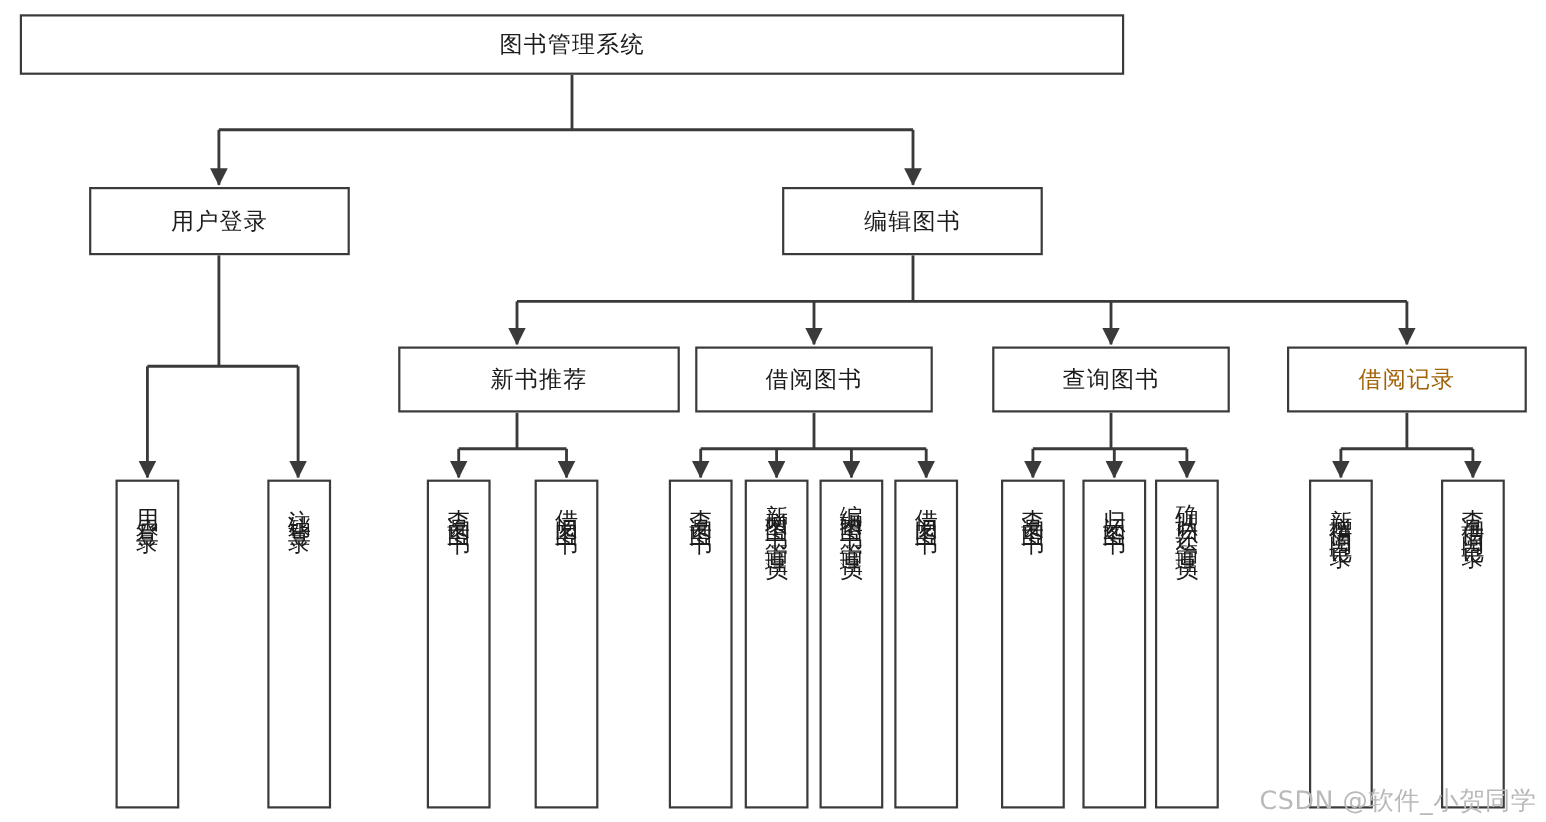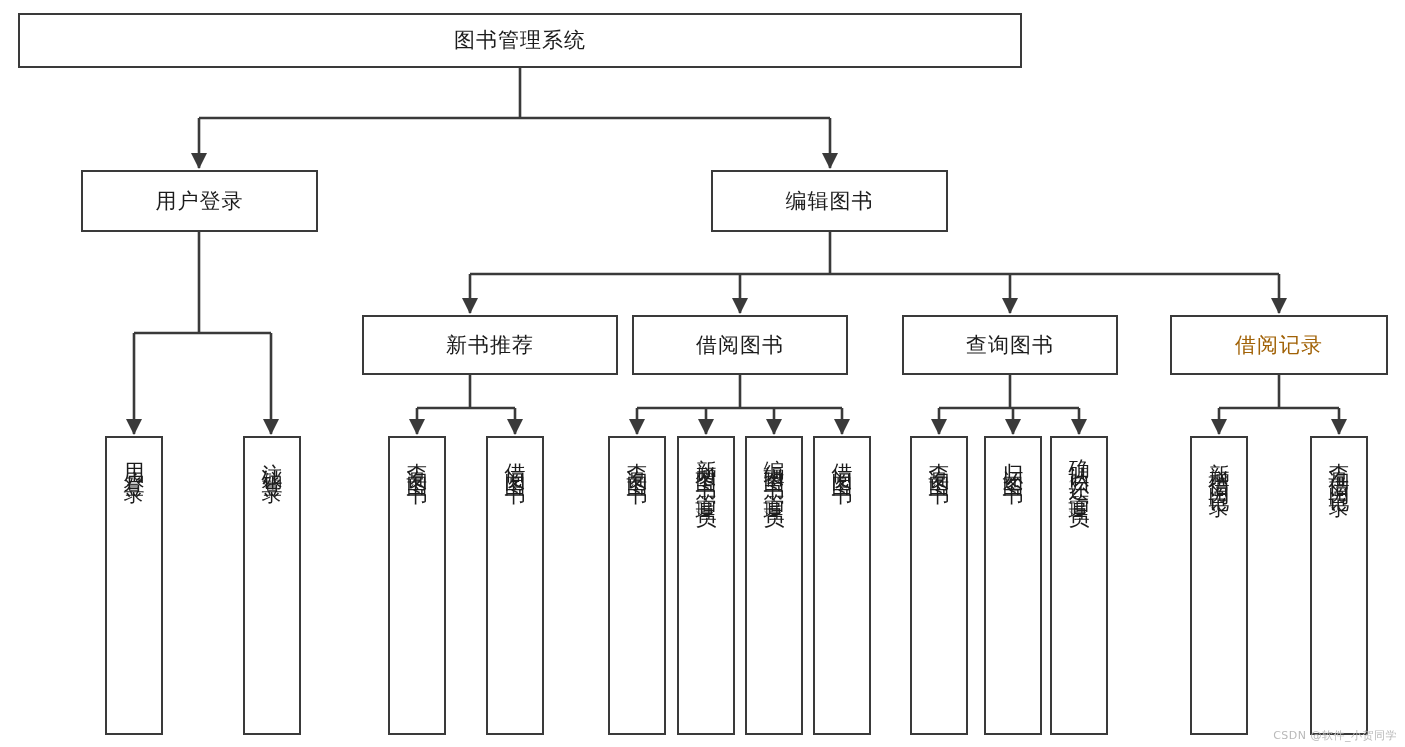--- a/index.html
+++ b/index.html
@@ -61,21 +61,21 @@
     white-space: nowrap;
     display: block;
   }
   .node.leaf.tall-text {
     padding-top: 4px;
   }
   #watermark {
     position: absolute;
     right: 8px;
     bottom: 4px;
-    font-size: 11px;
+    font-size: 23px;
     color: #b9b9b9;
     white-space: nowrap;
     letter-spacing: 0.5px;
   }
 </style>
 </head>
 <body>
 
 <div id="canvas" style="background: rgb(255, 255, 255);">
 

